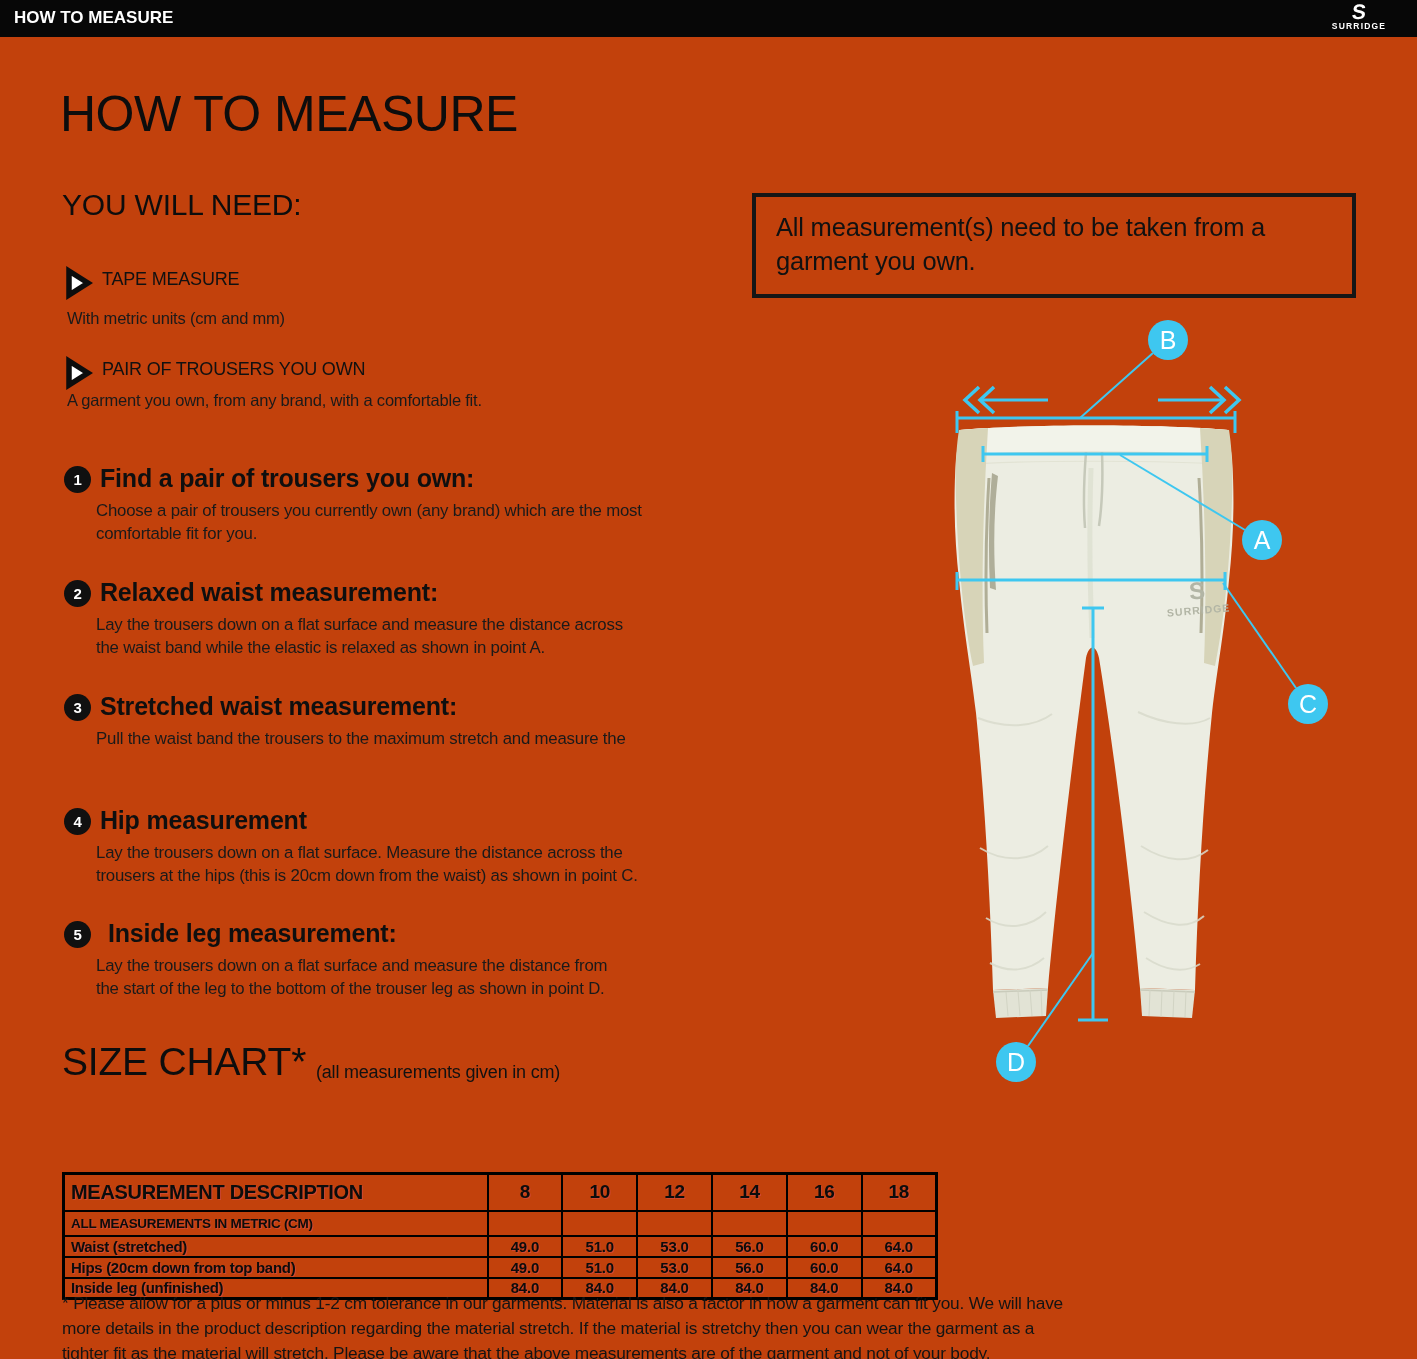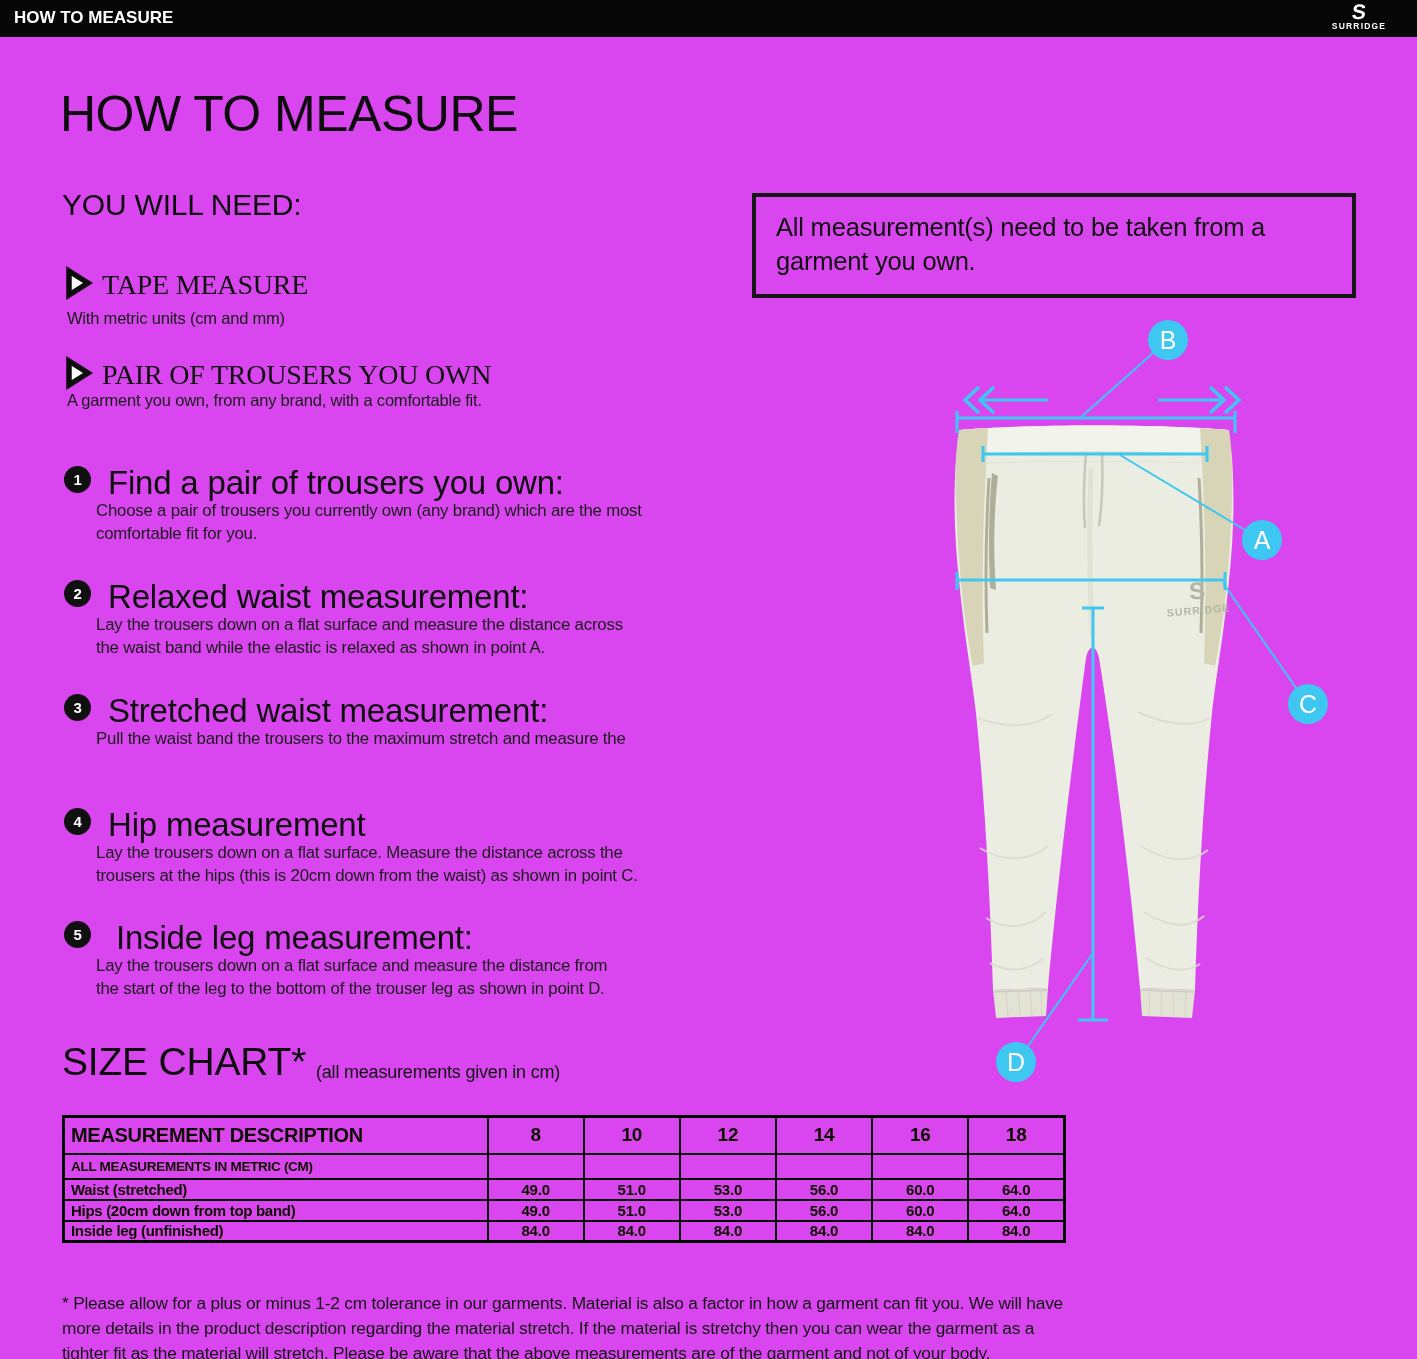--- a/index.html
+++ b/index.html
@@ -1,52 +1,52 @@
 <!DOCTYPE html>
 <html><head>
 <meta charset="utf-8">
 <style>
   html,body{margin:0;padding:0;background:#fff;}
   *{box-sizing:border-box;}
   .page{
-    position:relative;width:1417px;height:1359px;background:#d946ef;overflow:hidden;
+    position:relative;width:1417px;height:1359px;background:#c2410c;overflow:hidden;
     font-family:"Liberation Sans",sans-serif;color:#141414;letter-spacing:-0.2px;
   }
   
   .topbar{position:absolute;left:0;top:0;width:1417px;height:37px;background:#070707;}
   .topbar-title{position:absolute;left:14px;top:8px;font-size:17px;font-weight:700;color:#fff;letter-spacing:0;}
   .brand{position:absolute;right:26px;top:2px;width:64px;text-align:center;color:#fff;}
   .brand-s{font-size:21px;font-weight:700;line-height:20px;transform:skewX(-6deg);}
   .brand-word{font-size:8.5px;font-weight:700;letter-spacing:1.2px;line-height:9px;}
   
   .h1{position:absolute;left:60px;top:88px;font-size:50px;line-height:52px;font-weight:400;color:#0d0d0d;letter-spacing:-0.5px;}
   .h2{position:absolute;left:62px;top:188px;font-size:30px;font-weight:400;color:#0d0d0d;}
   
   .need-icon{position:absolute;width:30px;height:34px;}
-  .need-title{position:absolute;font-size:28px;font-weight:400;color:#111;white-space:nowrap;font-family:Liberation Serif, serif;}
+  .need-title{position:absolute;font-size:18px;font-weight:400;color:#111;white-space:nowrap;}
   .need-desc{position:absolute;font-size:16.5px;color:#1a1a1a;white-space:nowrap;}
   
   .step-badge{position:absolute;left:64px;width:27px;height:27px;border-radius:50%;background:#101010;
     color:#fff;font-size:15px;font-weight:700;display:flex;align-items:center;justify-content:center;}
-  .step-title{position:absolute;left:108px;font-size:33px;font-weight:400;color:#0f0f0f;white-space:nowrap;}
+  .step-title{position:absolute;left:100px;font-size:25px;font-weight:700;color:#0f0f0f;white-space:nowrap;}
   .step-desc{position:absolute;left:64px;font-size:16.8px;line-height:22.5px;color:#1a1a1a;}
   .step-desc div{white-space:nowrap;margin-left:32px;}
   
   .notice{position:absolute;left:752px;top:193px;width:604px;height:105px;border:4px solid #161616;
     padding:13px 20px;font-size:25.5px;line-height:34px;color:#111;}
   .notice div{white-space:nowrap;}
   
   .trousers-svg{position:absolute;left:948px;top:418px;}
   .anno-svg{position:absolute;left:930px;top:300px;pointer-events:none;}
   .pt{position:absolute;width:40px;height:40px;border-radius:50%;background:#3ec7f0;color:#fff;
     font-size:25px;display:flex;align-items:center;justify-content:center;}
   
   .h3{position:absolute;left:62px;top:1040px;font-size:39px;font-weight:400;color:#0d0d0d;}
   .h3-sub{position:absolute;left:316px;top:1062px;font-size:18px;color:#111;}
-  table.size{position:absolute;left:62px;top:1115px;width:1004px;border-collapse:collapse;table-layout:fixed;
+  table.size{position:absolute;left:62px;top:1172px;width:876px;border-collapse:collapse;table-layout:fixed;
     border:3px solid #000;}
   table.size td,table.size th{border:2px solid #000;padding:0 0 0 6px;color:#0c0c0c;
     text-shadow:1px 1px 0 rgba(238,90,140,0.3);}
   tr.hdr{height:37px;}
   tr.hdr th{font-size:20px;font-weight:700;text-align:left;letter-spacing:-0.3px;}
   tr.hdr th.num{text-align:center;padding:0;font-size:19px;}
   tr.subhdr{height:25px;}
   tr.subhdr td{font-size:13.5px;font-weight:700;letter-spacing:-0.3px;}
   tr.data{height:21px;}
   tr.data td.lbl{font-size:15px;font-weight:700;letter-spacing:-0.3px;}

